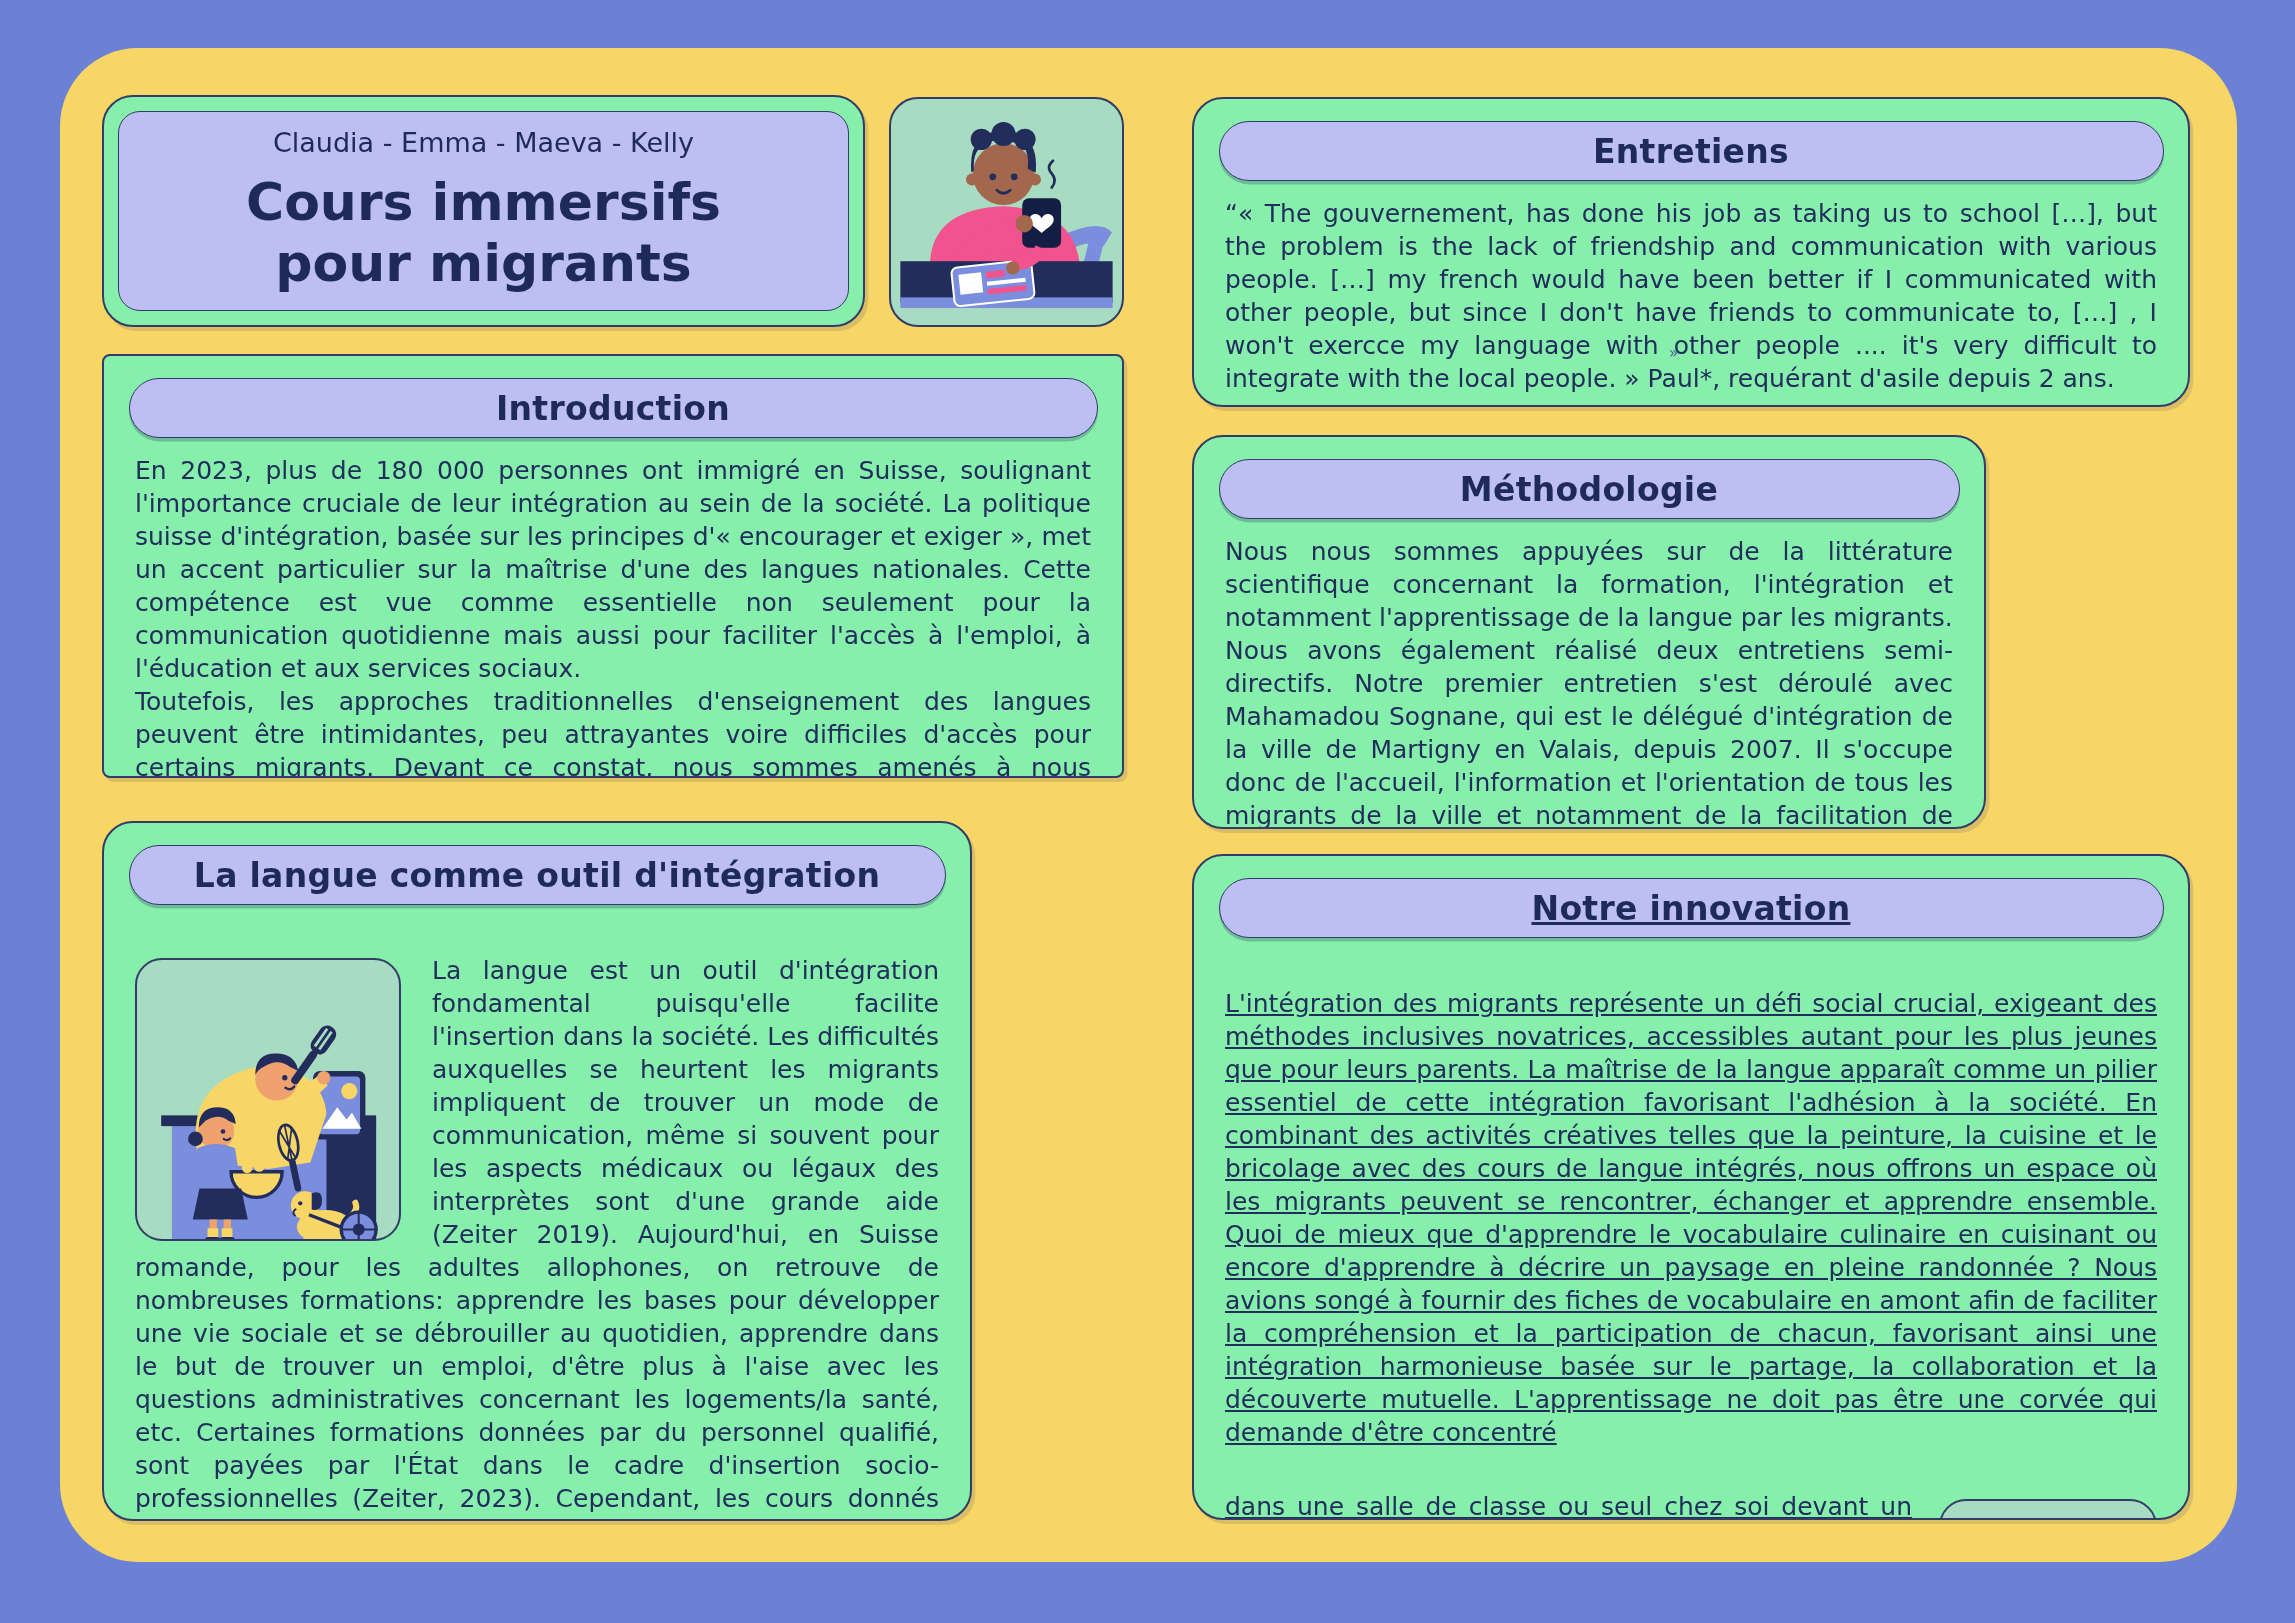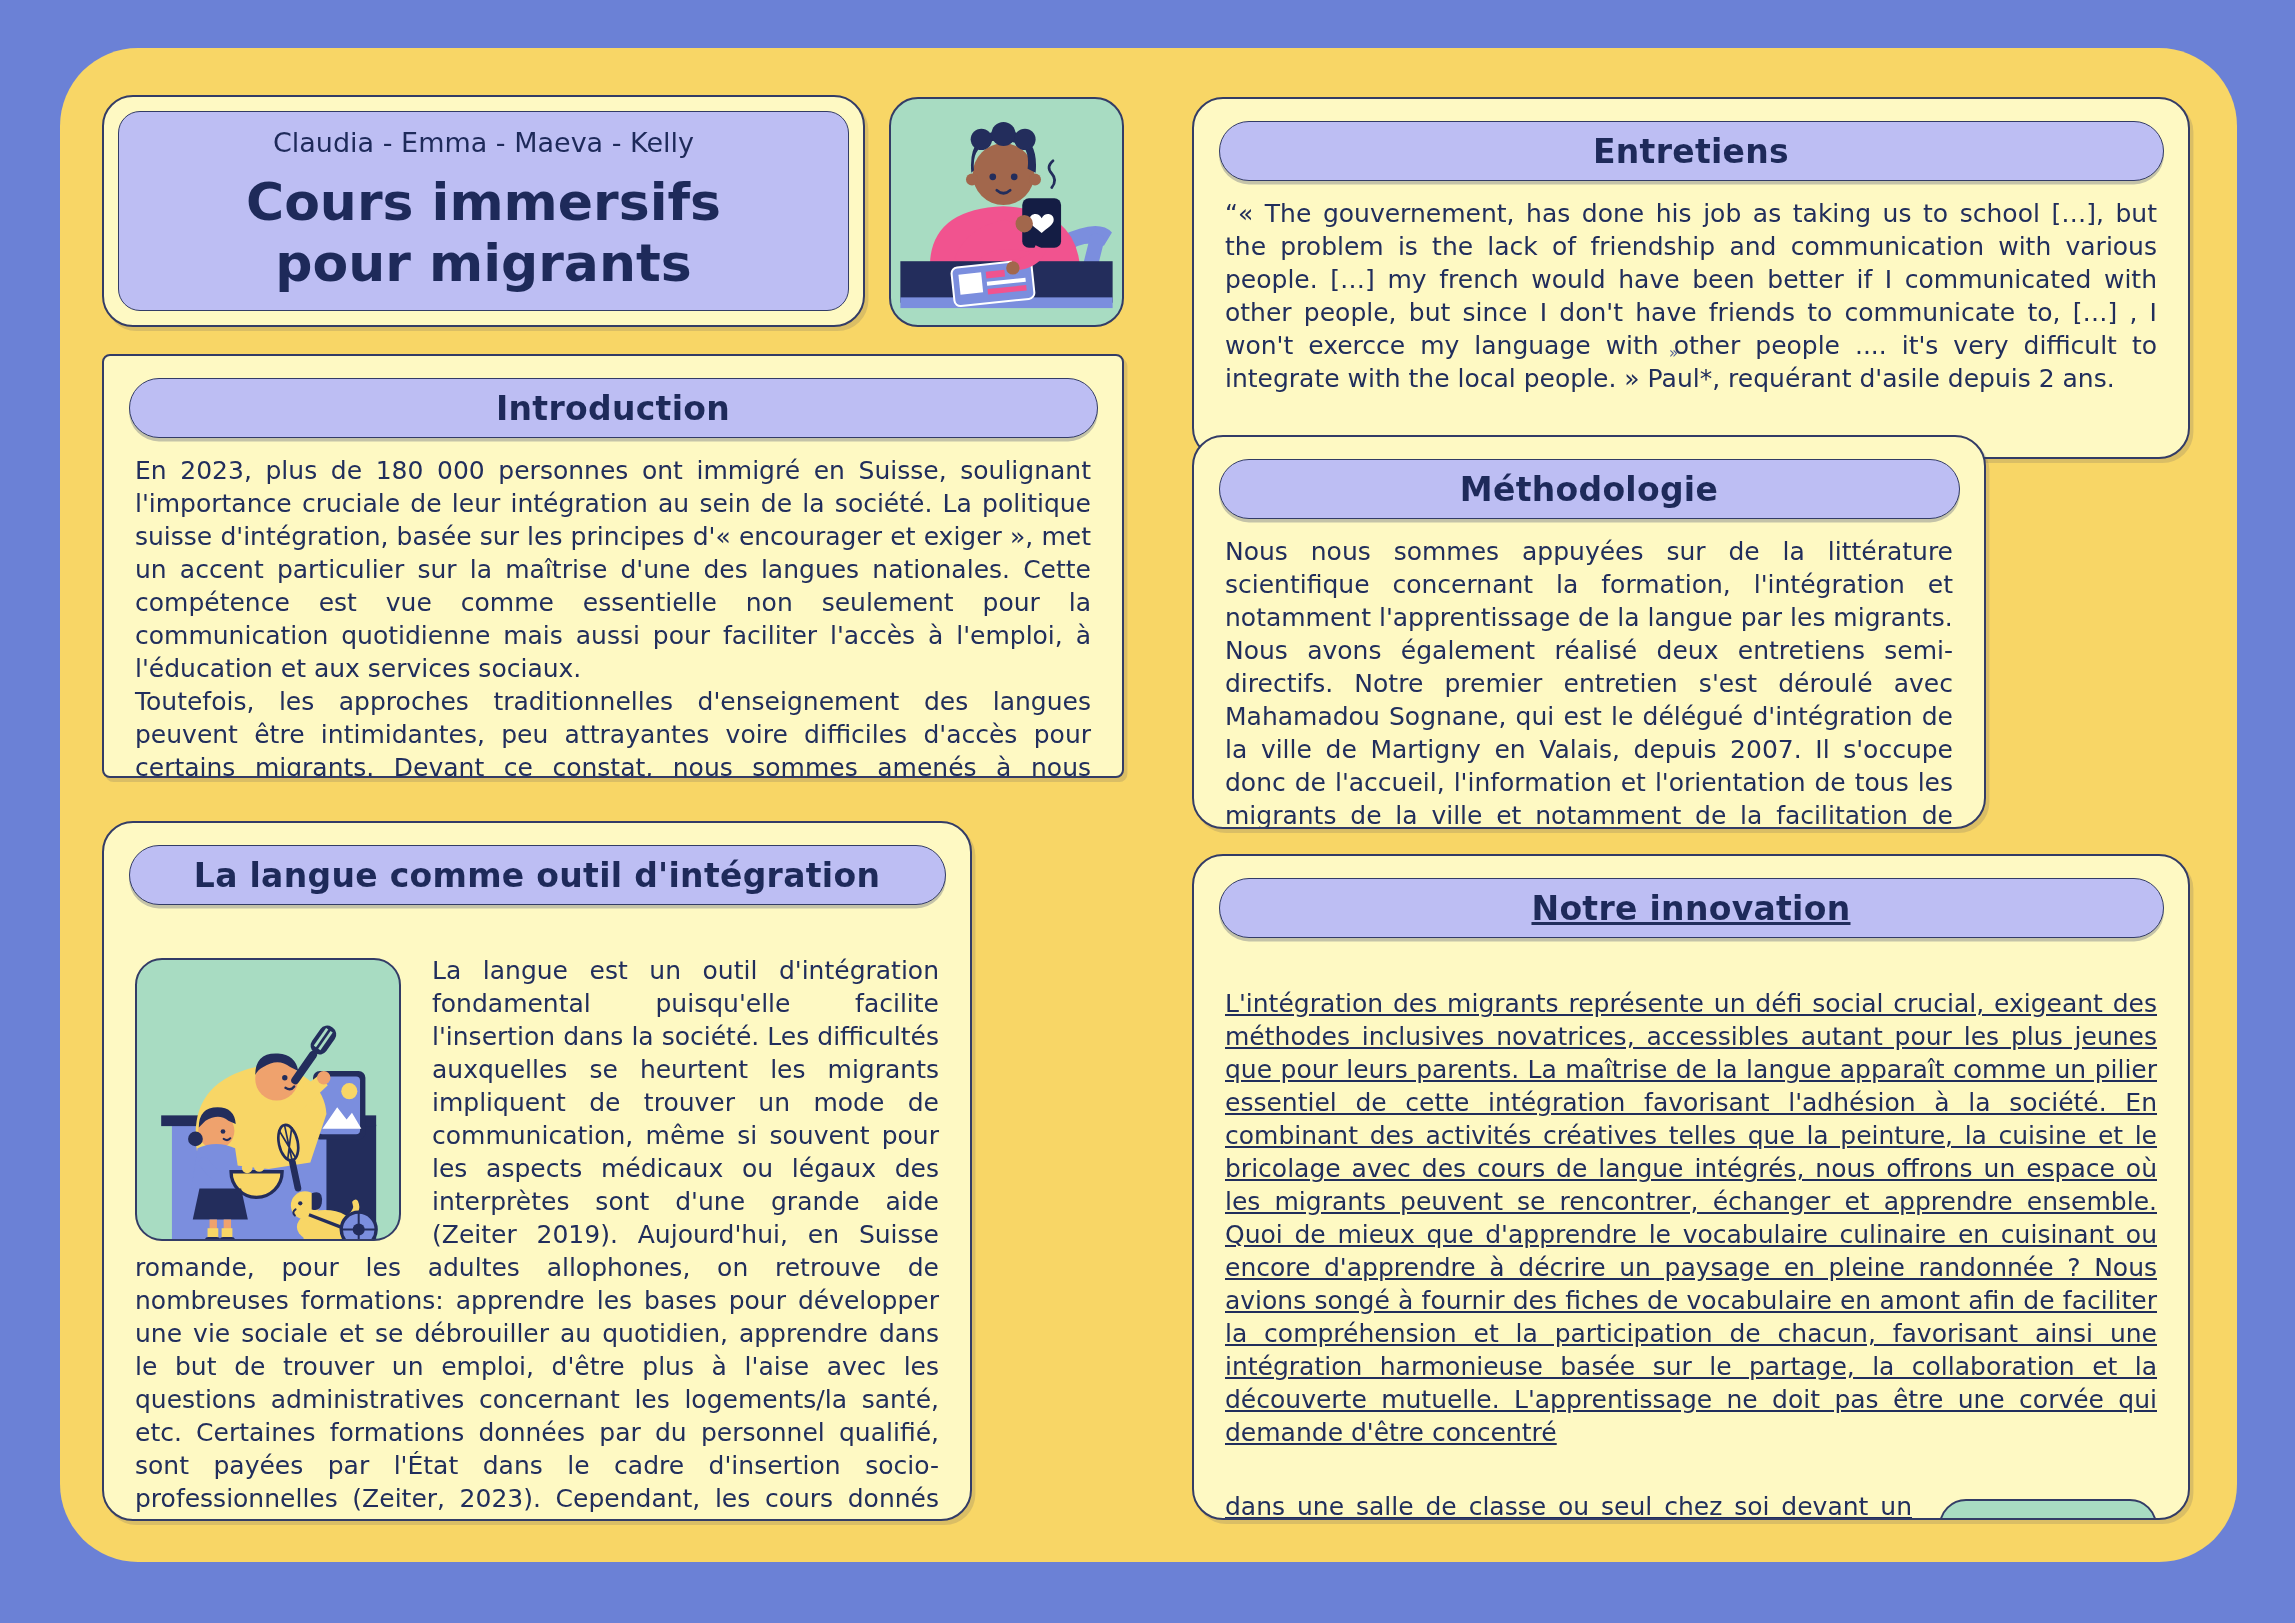--- a/index.html
+++ b/index.html
@@ -8,21 +8,21 @@
     background: #6b81d6;
     font-family: "DejaVu Sans", "Liberation Sans", sans-serif;
     color: #212e5c;
   }
   .stage { position: relative; width: 2295px; height: 1624px; overflow: hidden; }
   .mat {
     position: absolute; left: 60px; top: 48px; width: 2177px; height: 1514px;
     background: #f8d666; border-radius: 78px;
   }
   .card {
-    position: absolute; background: #fef9c3;
+    position: absolute; background: #86efac;
     border: 2px solid #333c66; border-radius: 31px;
     overflow: hidden;
     box-shadow: 3.4px 4.1px 0 rgba(44,53,99,0.15);
   }
   .pill {
     height: 60px; margin: 22px 24.5px 0;
     background: #bdbef3; border: 1.4px solid #333c66; border-radius: 41px;
     display: flex; align-items: center; justify-content: center;
     box-shadow: 0 3.4px 0 rgba(46,56,102,0.28);
   }
@@ -54,21 +54,21 @@
     background: #a8dcc2; border: 2px solid #333c66; border-radius: 29px;
     overflow: hidden;
   }
   .illus svg { display: block; width: 100%; height: 100%; }
   .hero-card { position: absolute; left: 889px; top: 97px; width: 235px; height: 230px; }
   .float-left  { float: left;  width: 266px; height: 283px; margin: 4.1px 31px 9.5px 0; border-radius: 27px; }
   .float-right { float: right; width: 218px; height: 201px; margin: 8.2px 0 5.4px 27px; border-radius: 27px; }
   
   .intro-card      { left: 102px;  top: 354px;  width: 1022px; height: 424px; border-radius: 8px; }
   .langue-card     { left: 102px;  top: 821px; width: 870px; height: 700px; }
-  .entretiens-card { left: 1192px; top: 97px;  width: 998px; height: 362px; }
+  .entretiens-card { left: 1192px; top: 97px;  width: 998px; height: 310px; }
   .methodo-card    { left: 1192px; top: 435px;  width: 794px; height: 394px; }
   .innovation-card { left: 1192px; top: 854px; width: 998px; height: 666px; text-decoration: underline; }
   .inno-bottom { margin-top: 8.2px; }
   .stray-mark {
     position: absolute; left: 475px; top: 245px;
     font-size: 15px; color: #51609a;
   }
 </style>
 </head>
 <body>

